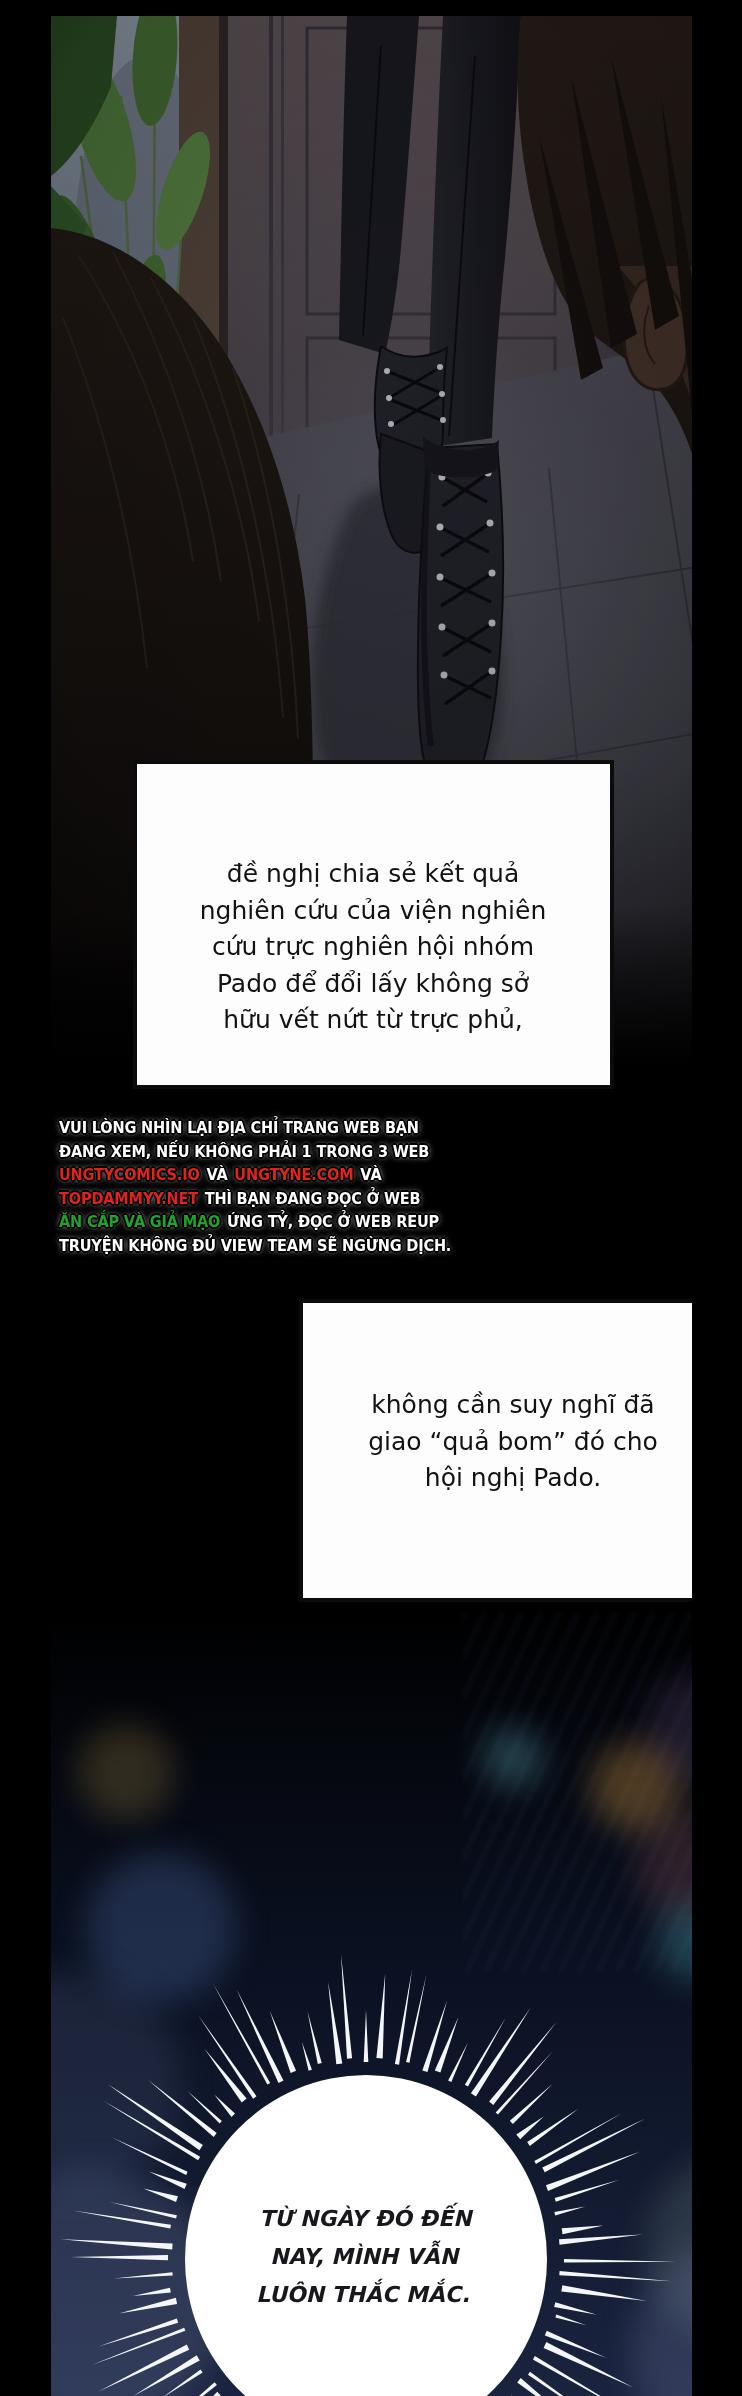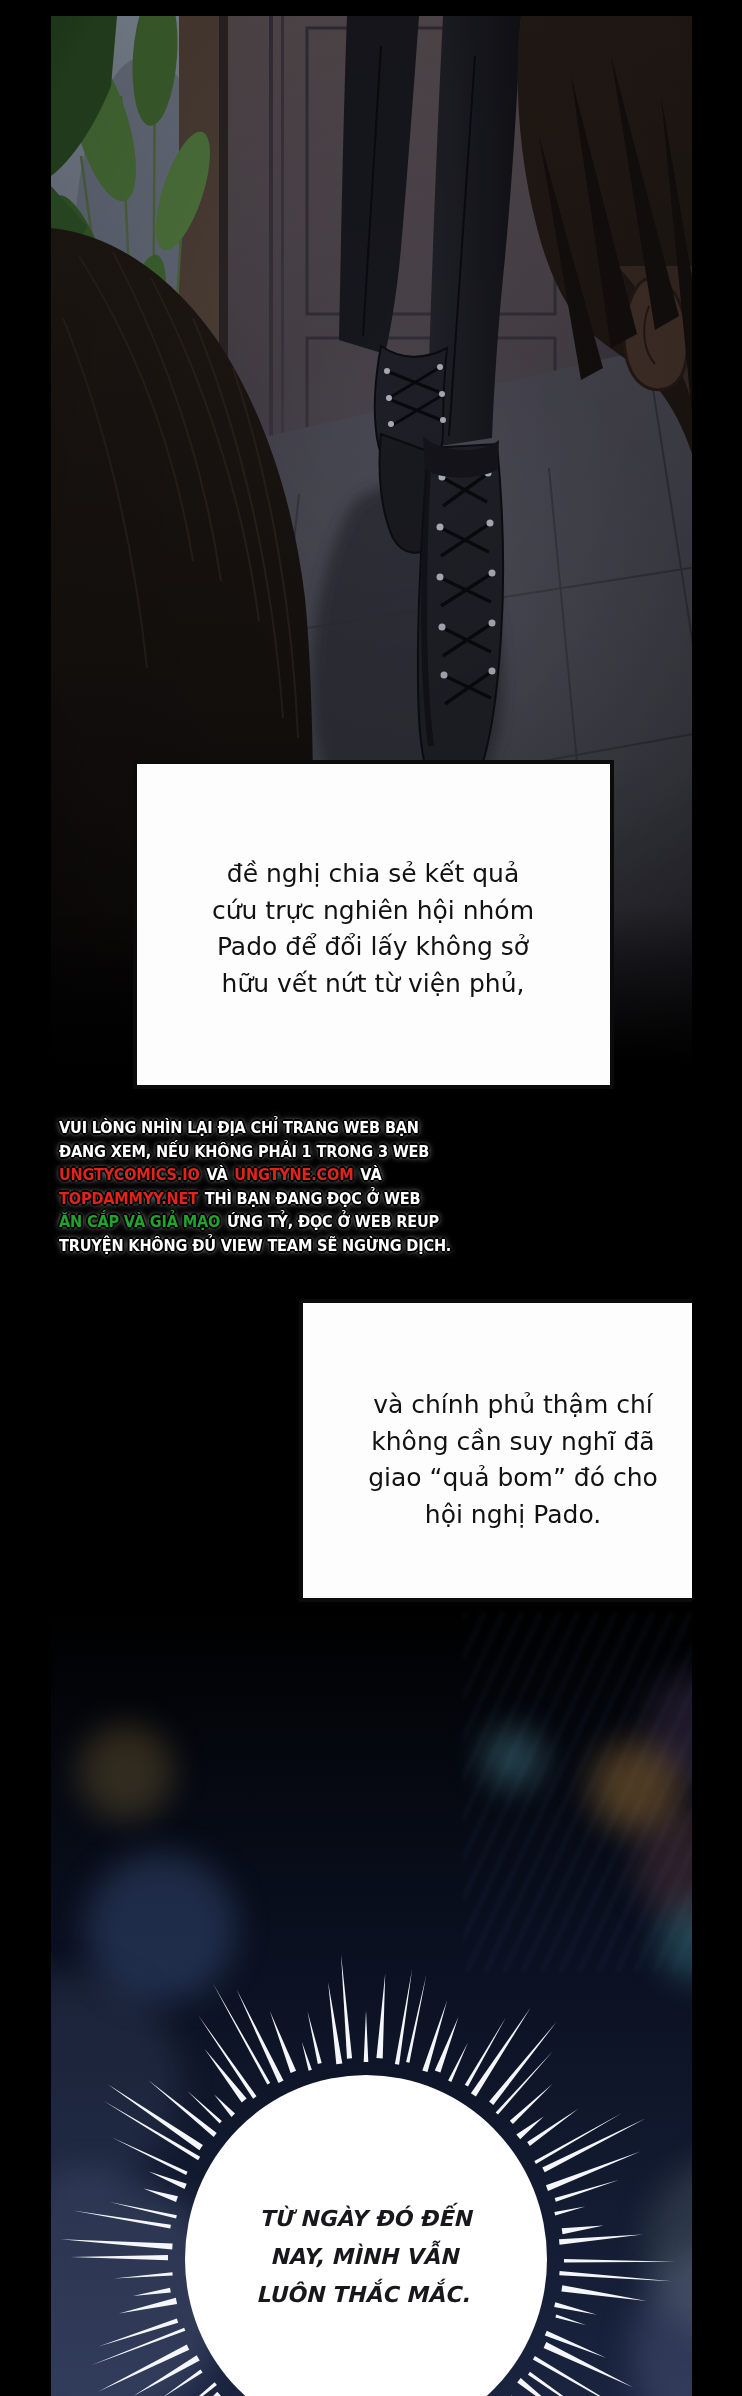--- a/index.html
+++ b/index.html
@@ -204,42 +204,42 @@
       </g>
 
       <rect x="0" y="0" width="742" height="1050" fill="url(#vig)"></rect>
       <rect x="0" y="0" width="742" height="1050" fill="rgba(8,8,12,0.16)"></rect>
       <rect x="0" y="890" width="742" height="160" fill="url(#fadeBlack)"></rect>
     </svg>
   </section>
 
   <div class="speech-box box1">
     <span>đề nghị chia sẻ kết quả</span>
+    <span>nghiên cứu của viện nghiên</span>
     <span>cứu trực nghiên hội nhóm</span>
     <span>Pado để đổi lấy không sở</span>
-    <span>hữu vết nứt từ viện phủ,</span>
+    <span>hữu vết nứt từ trực phủ,</span>
   </div>
 
   <div class="watermark">
     <div class="wm-line"><span>VUI LÒNG NHÌN LẠI ĐỊA CHỈ TRANG WEB BẠN</span></div>
     <div class="wm-line"><span>ĐANG XEM, NẾU KHÔNG PHẢI 1 TRONG 3 WEB</span></div>
     <div class="wm-line">
       <span class="site">UNGTYCOMICS.IO</span><span>VÀ</span><span class="site">UNGTYNE.COM</span><span>VÀ</span>
     </div>
     <div class="wm-line">
       <span class="site">TOPDAMMYY.NET</span><span>THÌ BẠN ĐANG ĐỌC Ở WEB</span>
     </div>
     <div class="wm-line">
       <span class="warn">ĂN CẮP VÀ GIẢ MẠO</span><span>ỨNG TỶ, ĐỌC Ở WEB REUP</span>
     </div>
     <div class="wm-line"><span>TRUYỆN KHÔNG ĐỦ VIEW TEAM SẼ NGỪNG DỊCH.</span></div>
   </div>
 
   <div class="speech-box box2">
-    <span>và chính phủ thậm chí</span>
     <span>không cần suy nghĩ đã</span>
     <span>giao “quả bom” đó cho</span>
     <span>hội nghị Pado.</span>
   </div>
 
   <section class="scene scene-bottom">
     <div class="streaks"></div>
     <div class="blob" style="left:27px;top:112px;width:96px;height:96px;background:rgba(205,170,80,.22);"></div>
     <div class="blob" style="left:35px;top:240px;width:150px;height:150px;background:rgba(95,130,205,.25);"></div>
     <div class="blob" style="left:432px;top:116px;width:60px;height:60px;background:rgba(110,200,215,.3);"></div>

